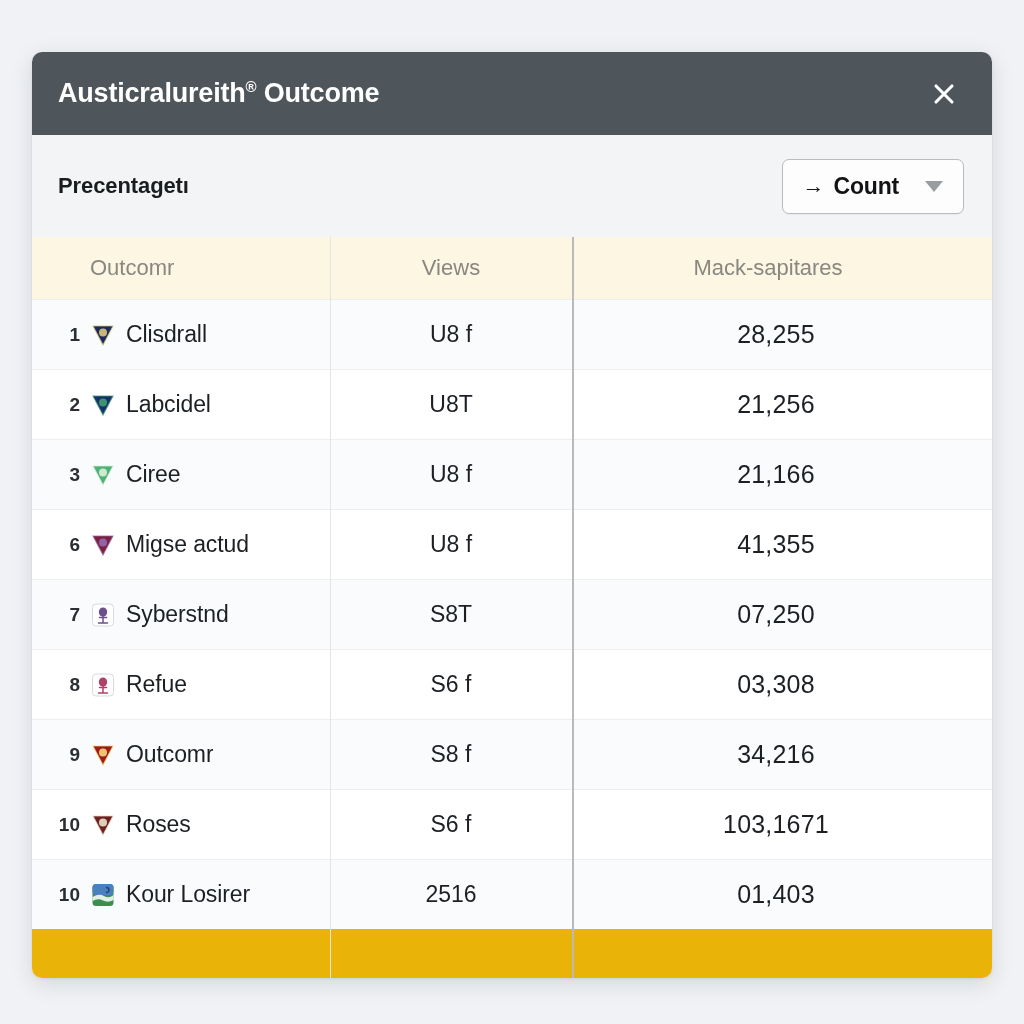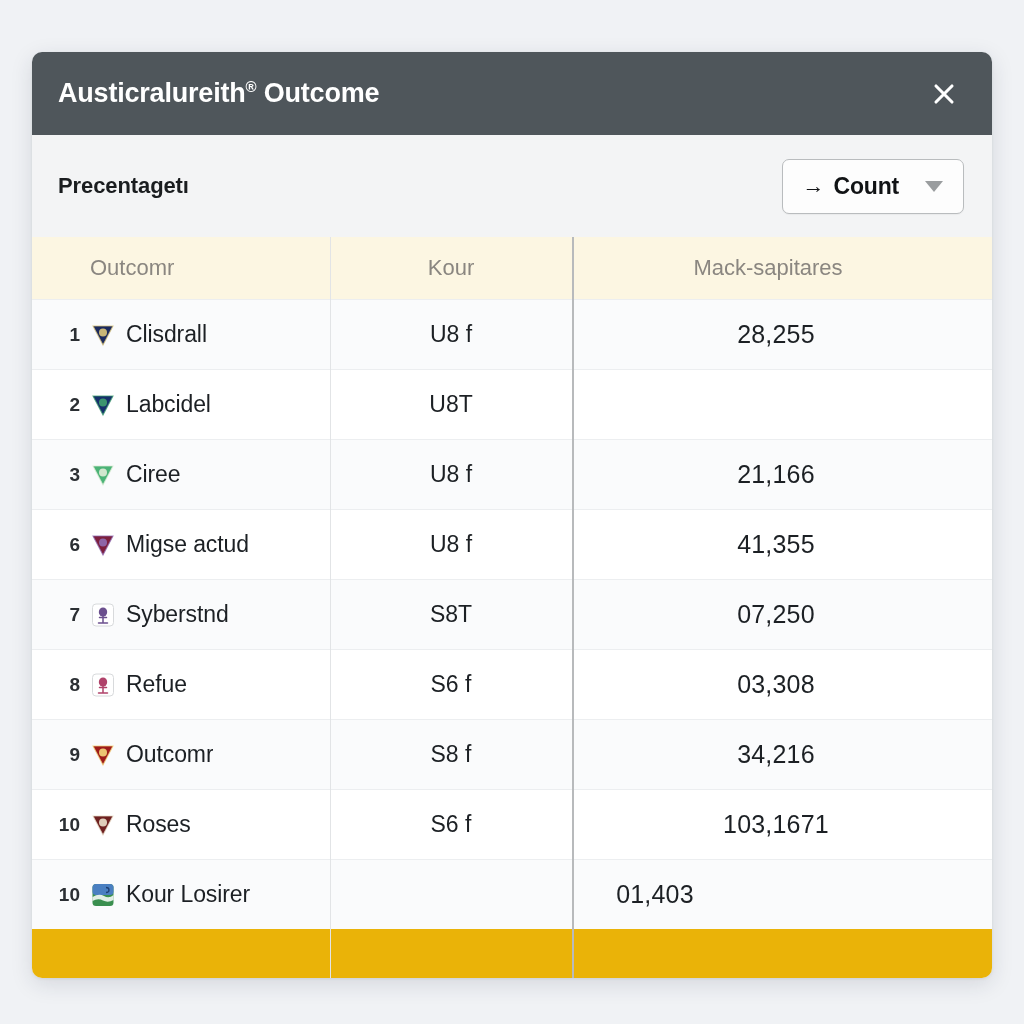--- a/index.html
+++ b/index.html
@@ -261,21 +261,21 @@
           <span class="cs-label">Count</span>
         </div>
         <span class="cs-caret"></span>
       </div>
     </div>
 
     <div class="table">
 
       <div class="row thead">
         <div class="c1">Outcomr</div>
-        <div class="c2">Kour</div>
+        <div class="c2">Views</div>
         <div class="c3">Mack-sapitares</div>
       </div>
 
       <div id="rows-host">
           <div class="row trow odd">
             <div class="c1">
               <span class="rank">1</span>
               <span class="badge">
                 <svg width="26" height="26" viewBox="0 0 26 26">
                   <path d="M3 4 L23 4 L13 23 Z" fill="#1b2a5e"></path>
@@ -299,20 +299,23 @@
                 <svg width="26" height="26" viewBox="0 0 26 26">
                   <path d="M3 4 L23 4 L13 23 Z" fill="#16306b"></path>
                   <ellipse cx="13" cy="10.5" rx="4" ry="4" fill="#3f9e6f" opacity="0.92"></ellipse>
                   <path d="M3 4 L23 4 L13 23 Z" fill="none" stroke="#3f9e6f" stroke-width="1.1" opacity="0.75"></path>
                 </svg>
               </span>
               <span class="name">Labcidel</span>
             </div>
             <div class="c2">
               <span class="views">U8T</span>
+            </div>
+            <div class="c3">
+              <span class="metric">21,256</span>
             </div>
           </div>
           <div class="row trow odd">
             <div class="c1">
               <span class="rank">3</span>
               <span class="badge">
                 <svg width="26" height="26" viewBox="0 0 26 26">
                   <path d="M3 4 L23 4 L13 23 Z" fill="#4bb377"></path>
                   <ellipse cx="13" cy="10.5" rx="4" ry="4" fill="#dcecd6" opacity="0.92"></ellipse>
                   <path d="M3 4 L23 4 L13 23 Z" fill="none" stroke="#dcecd6" stroke-width="1.1" opacity="0.75"></path>
@@ -428,20 +431,23 @@
               <span class="badge">
                 <svg width="26" height="26" viewBox="0 0 26 26">
                   <rect x="2.5" y="2" width="21" height="22" rx="3.5" fill="#3a8f4f"></rect>
                   <rect x="2.5" y="2" width="21" height="11" rx="3.5" fill="#4a7fc1"></rect>
                   <path d="M2.5 15 Q9 11 14 14 Q19 17 23.5 13 L23.5 18 Q18 21 13 18.5 Q8 16 2.5 19 Z" fill="#ffffff" opacity="0.85"></path>
                   <path d="M16 5.5 q3 0 3 2.5 t-3 2.5" fill="none" stroke="#1f3f73" stroke-width="1.3"></path>
                 </svg>
               </span>
               <span class="name">Kour Losirer</span>
             </div>
+            <div class="c2">
+              <span class="views">2516</span>
+            </div>
             <div class="c3">
               <span class="metric">01,403</span>
             </div>
           </div>
         </div>
 
       <div class="vdiv d1"></div>
       <div class="vdiv d2"></div>
     </div>
 

